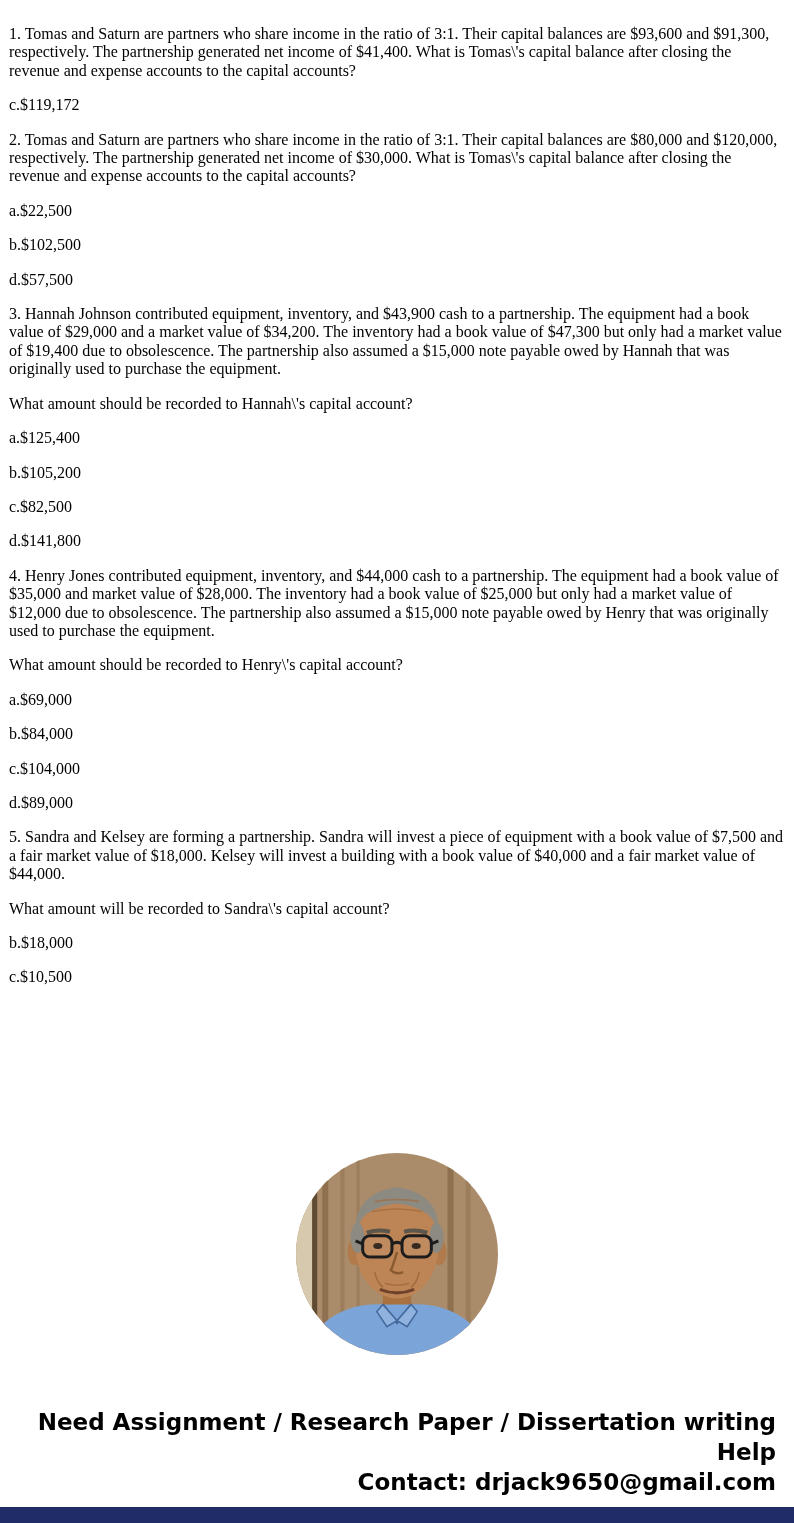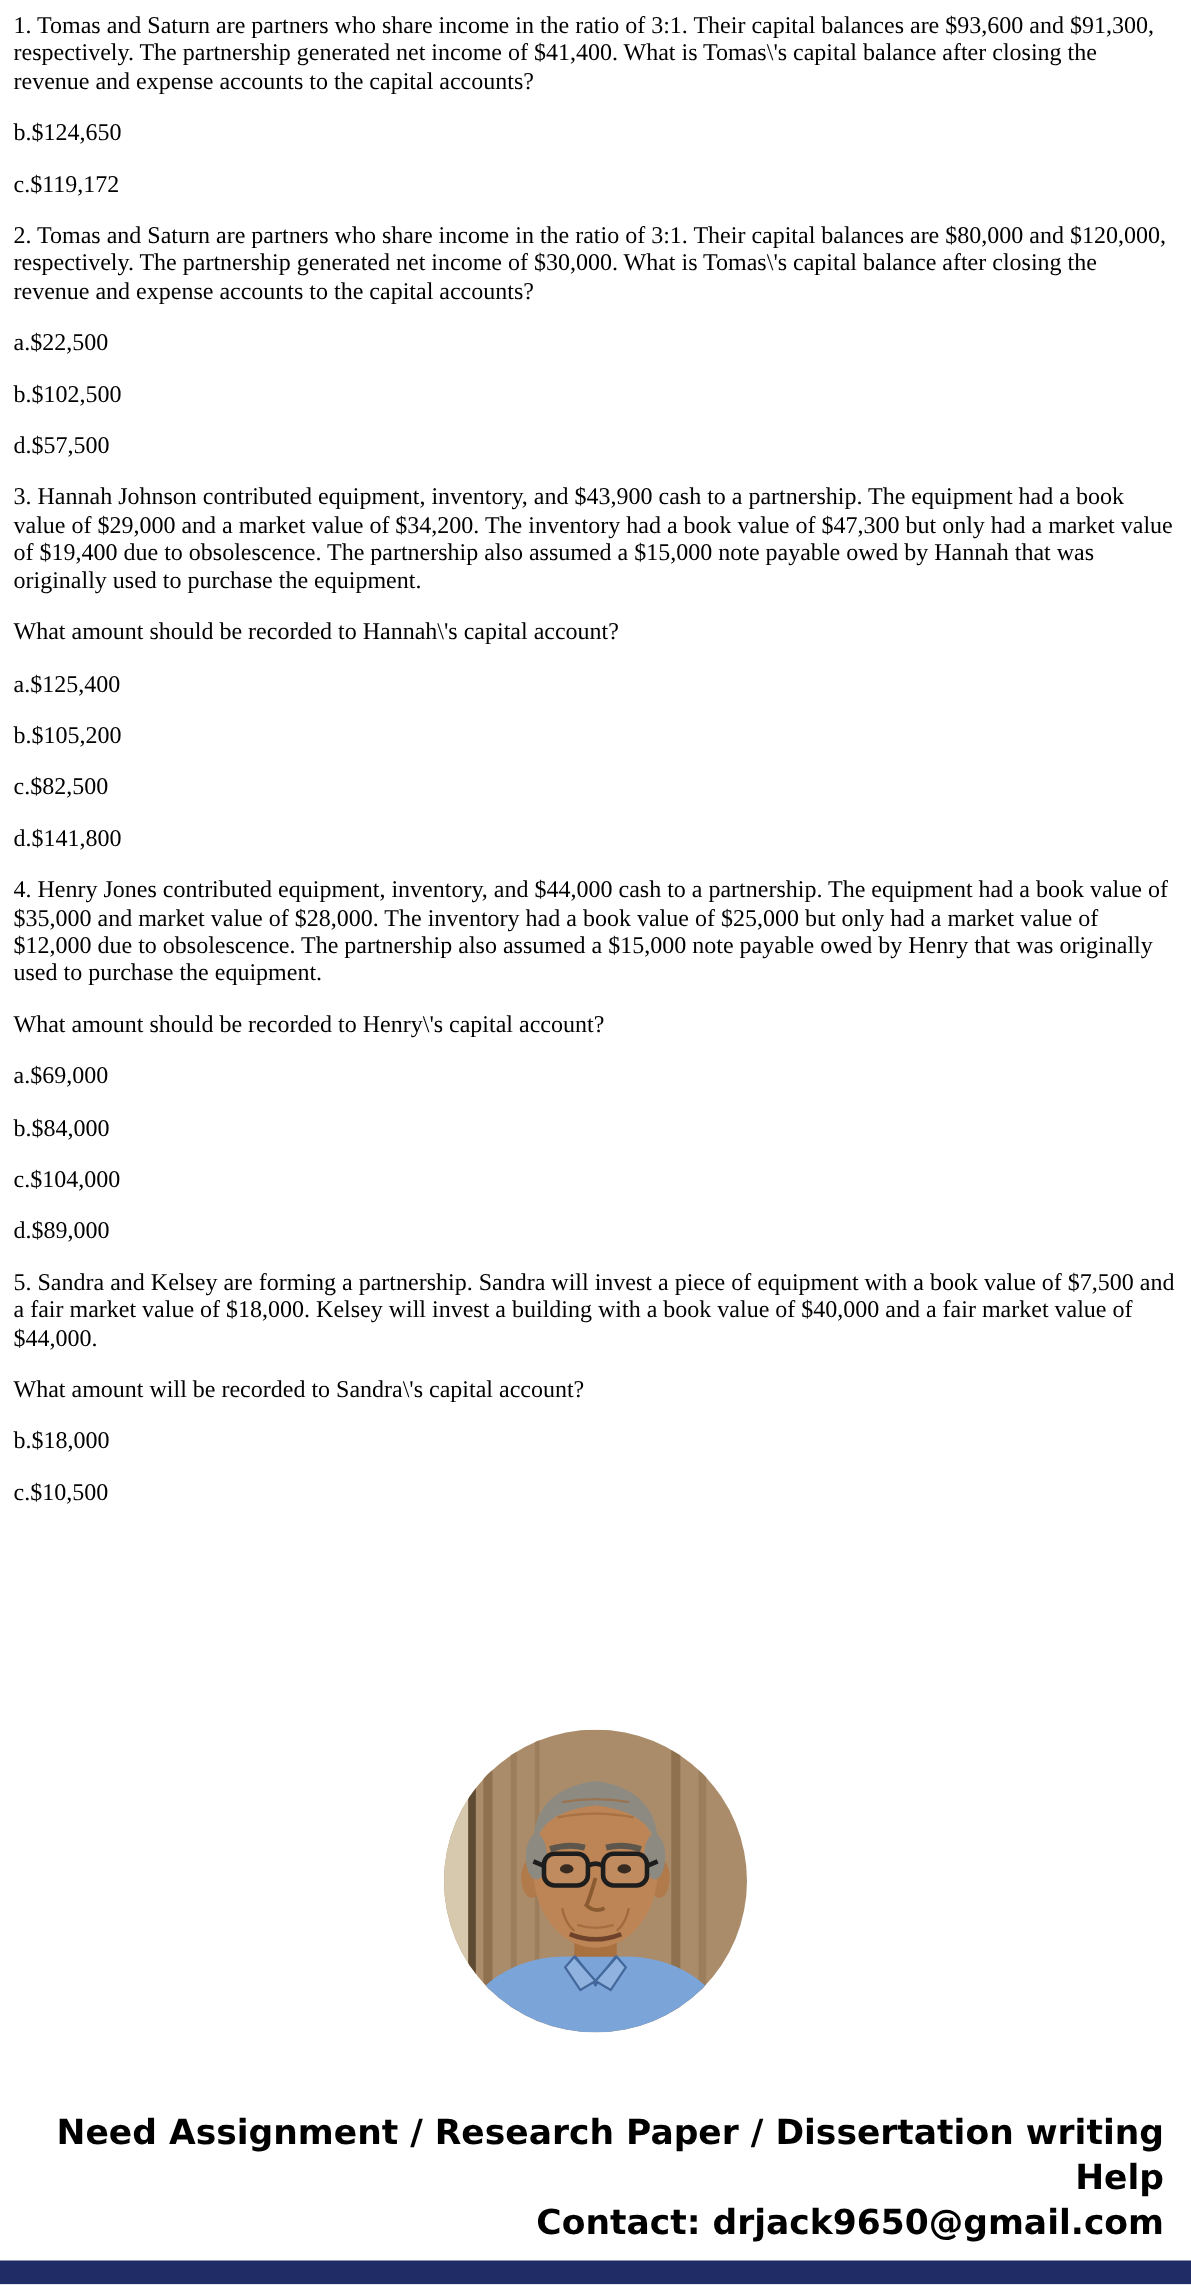--- a/index.html
+++ b/index.html
@@ -23,21 +23,21 @@
     height: 1128px;
     overflow: hidden;
     padding: 7px 9px 0 9px;
   }
   .doc p {
     margin: 16px 0;
     font-size: 16px;
     line-height: 18.4px;
     color: #000;
   }
-  .doc p:first-child { margin-top: 2px; }
+  .doc p:first-child { margin-top: 18px; }
 
   
   .photo-wrap {
     margin-top: 25px;
     display: flex;
     justify-content: center;
   }
   .photo {
     width: 202px;
     height: 202px;
@@ -68,21 +68,20 @@
     background: #1f2c66;
   }
 </style>
 </head>
 <body>
 
 <div class="page">
 
   <div class="doc" id="questions">
       <p>1. Tomas and Saturn are partners who share income in the ratio of 3:1. Their capital balances are $93,600 and $91,300, respectively. The partnership generated net income of $41,400. What is Tomas\'s capital balance after closing the revenue and expense accounts to the capital accounts?</p>
-      <p class="option">b.$124,650</p>
       <p class="option">c.$119,172</p>
       <p>2. Tomas and Saturn are partners who share income in the ratio of 3:1. Their capital balances are $80,000 and $120,000, respectively. The partnership generated net income of $30,000. What is Tomas\'s capital balance after closing the revenue and expense accounts to the capital accounts?</p>
       <p class="option">a.$22,500</p>
       <p class="option">b.$102,500</p>
       <p class="option">d.$57,500</p>
       <p>3. Hannah Johnson contributed equipment, inventory, and $43,900 cash to a partnership. The equipment had a book value of $29,000 and a market value of $34,200. The inventory had a book value of $47,300 but only had a market value of $19,400 due to obsolescence. The partnership also assumed a $15,000 note payable owed by Hannah that was originally used to purchase the equipment.</p>
       <p>What amount should be recorded to Hannah\'s capital account?</p>
       <p class="option">a.$125,400</p>
       <p class="option">b.$105,200</p>
       <p class="option">c.$82,500</p>

